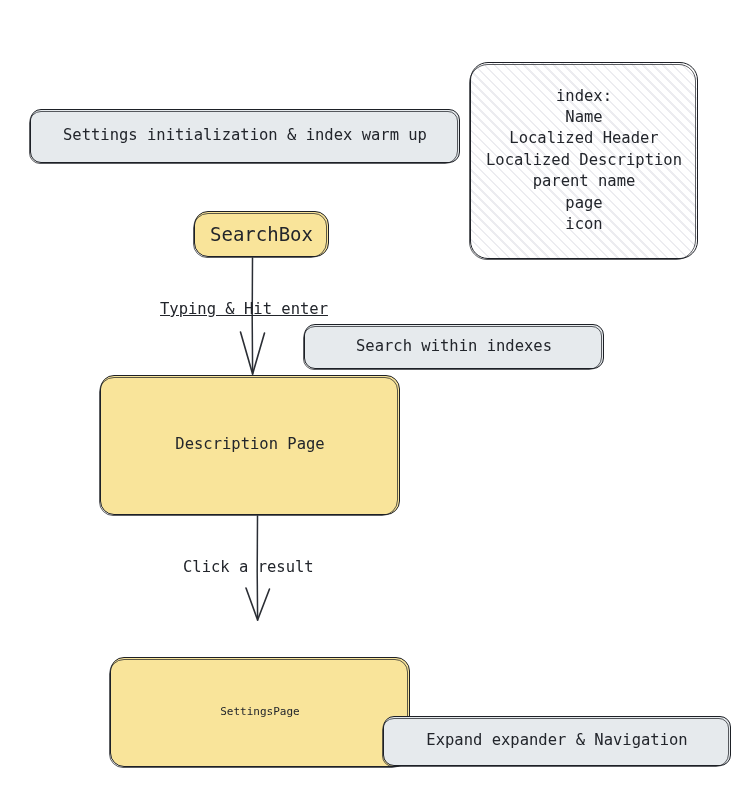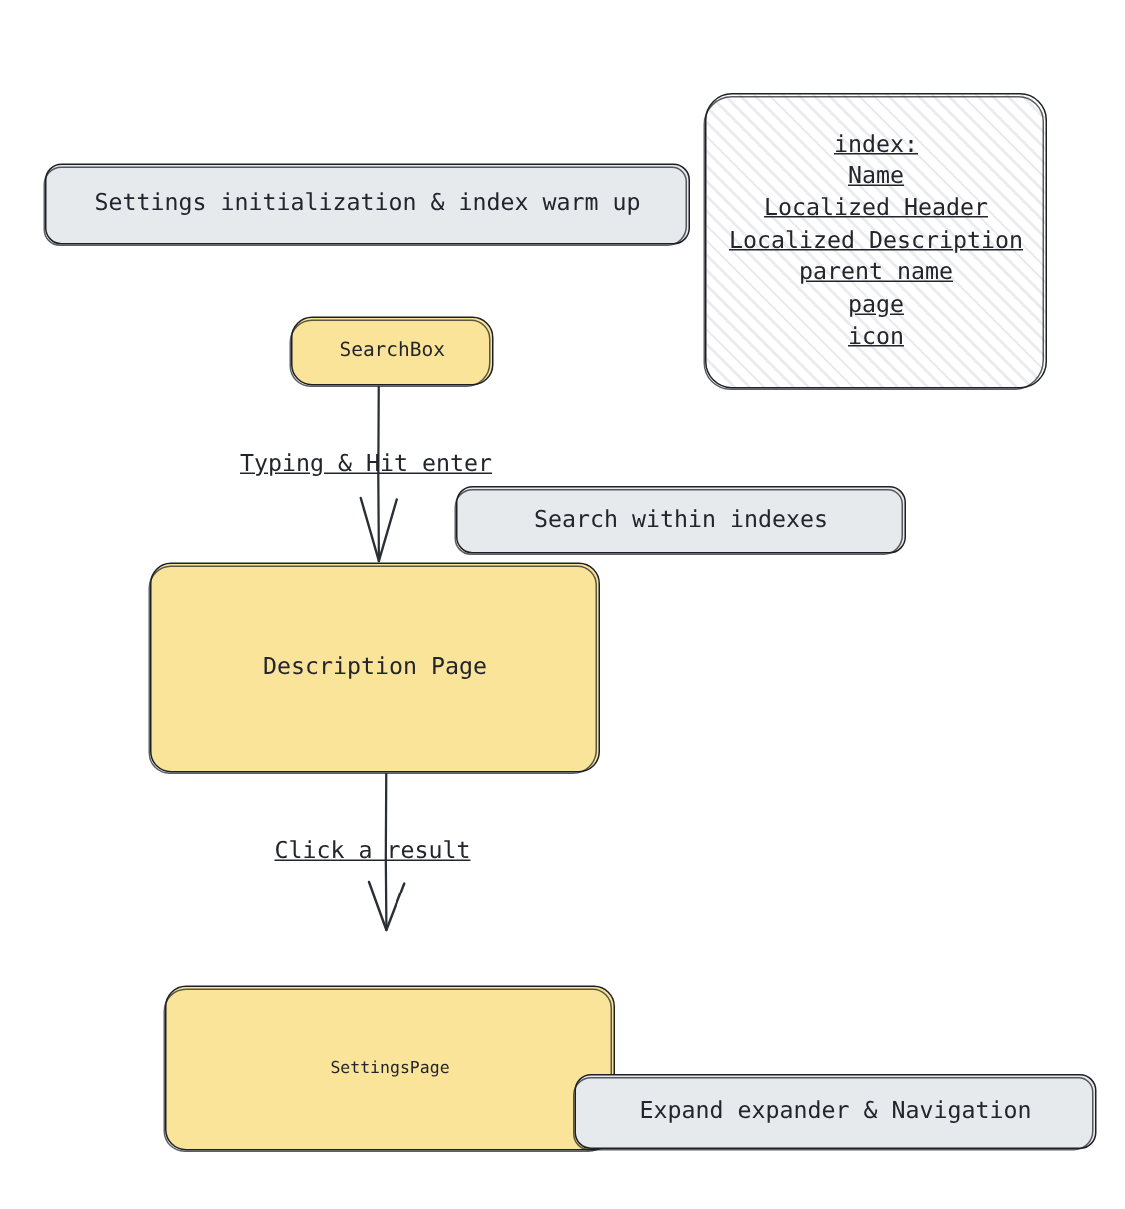--- a/index.html
+++ b/index.html
@@ -81,44 +81,44 @@
         #ececf0 5.2px,
         #ececf0 7.0px
       );
     border-radius: 18px;
   }
   .node.hatched .shell::after { border-radius: 19px 17px 20px 18px; }
 
   
   #note-init        { left: 30px;  top: 109px; width: 430px; height: 54px;  font-size: 15.5px; }
   #node-index       { left: 470px; top: 62px;  width: 228px; height: 197px; font-size: 15.5px; }
-  #node-searchbox   { left: 194px; top: 211px; width: 135px; height: 46px;  font-size: 13px; }
+  #node-searchbox   { left: 194px; top: 211px; width: 135px; height: 46px;  font-size: 19px; }
   #note-search      { left: 304px; top: 324px; width: 300px; height: 45px;  font-size: 15.5px; border-radius: 21px; }
   #node-result      { left: 100px; top: 375px; width: 300px; height: 140px; font-size: 15.5px; }
   #node-settings    { left: 110px; top: 621px; width: 300px; height: 110px; font-size: 11px; margin-top: 36px; }
   #note-expand      { left: 383px; top: 716px; width: 348px; height: 50px;  font-size: 15.5px; }
 
   
   #note-init     { z-index: 6; }
-  #node-index    { z-index: 5; text-decoration: underline; }
+  #node-index    { z-index: 5; }
   #note-search   { z-index: 7; }
   #node-result   { z-index: 4; }
   #node-settings { z-index: 4; }
   #note-expand   { z-index: 7; }
 
   
   .edge-label {
     position: absolute;
     font-size: 15.5px;
     color: #22252b;
     white-space: nowrap;
     z-index: 8;
   }
   #label-typing { left: 160px; top: 300px; text-decoration: underline; }
-  #label-click  { left: 183px; top: 558px; text-decoration: underline; }
+  #label-click  { left: 183px; top: 558px; }
 </style>
 </head>
 <body>
 
 <svg id="canvas" viewBox="0 0 750 806" xmlns="http://www.w3.org/2000/svg">
   <defs>
     <filter id="rough" x="-20%" y="-20%" width="140%" height="140%">
       <feTurbulence type="fractalNoise" baseFrequency="0.02" numOctaves="2" seed="7" result="noise"></feTurbulence>
       <feDisplacementMap in="SourceGraphic" in2="noise" scale="1.4" xChannelSelector="R" yChannelSelector="G"></feDisplacementMap>
     </filter>

